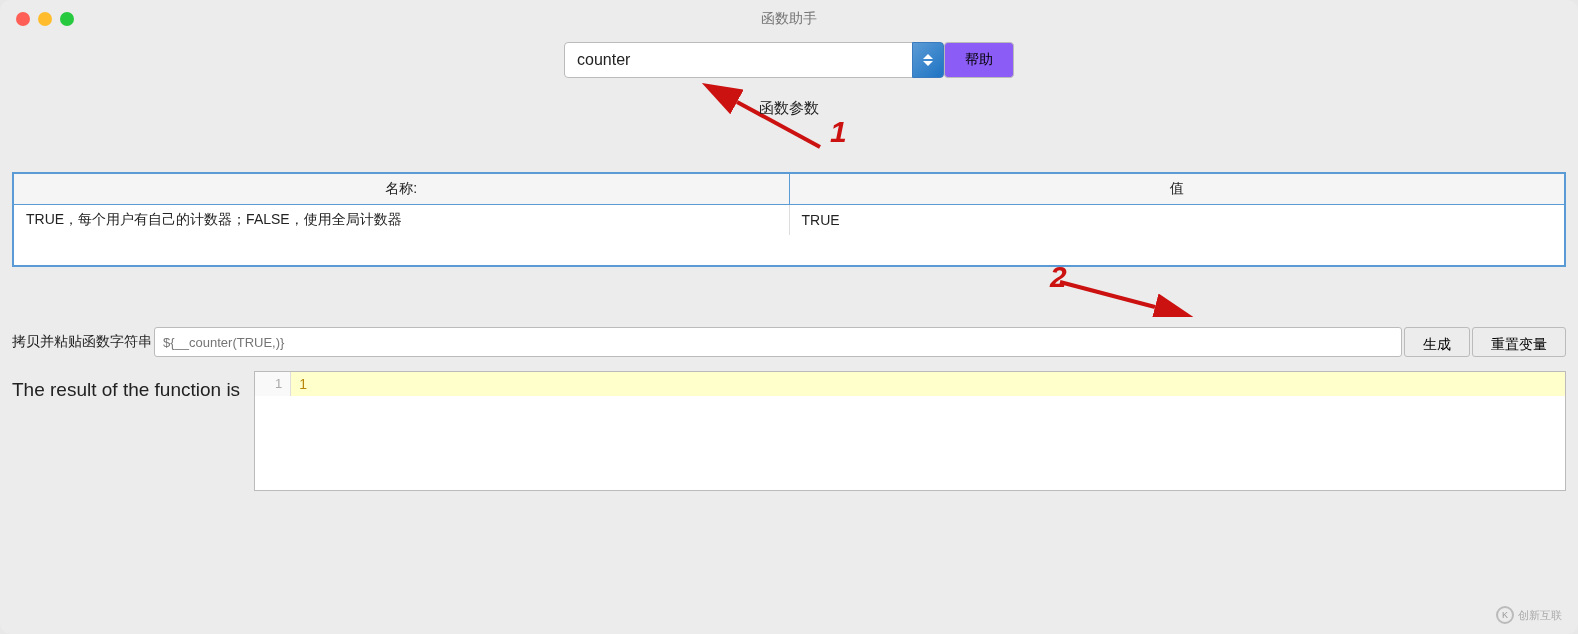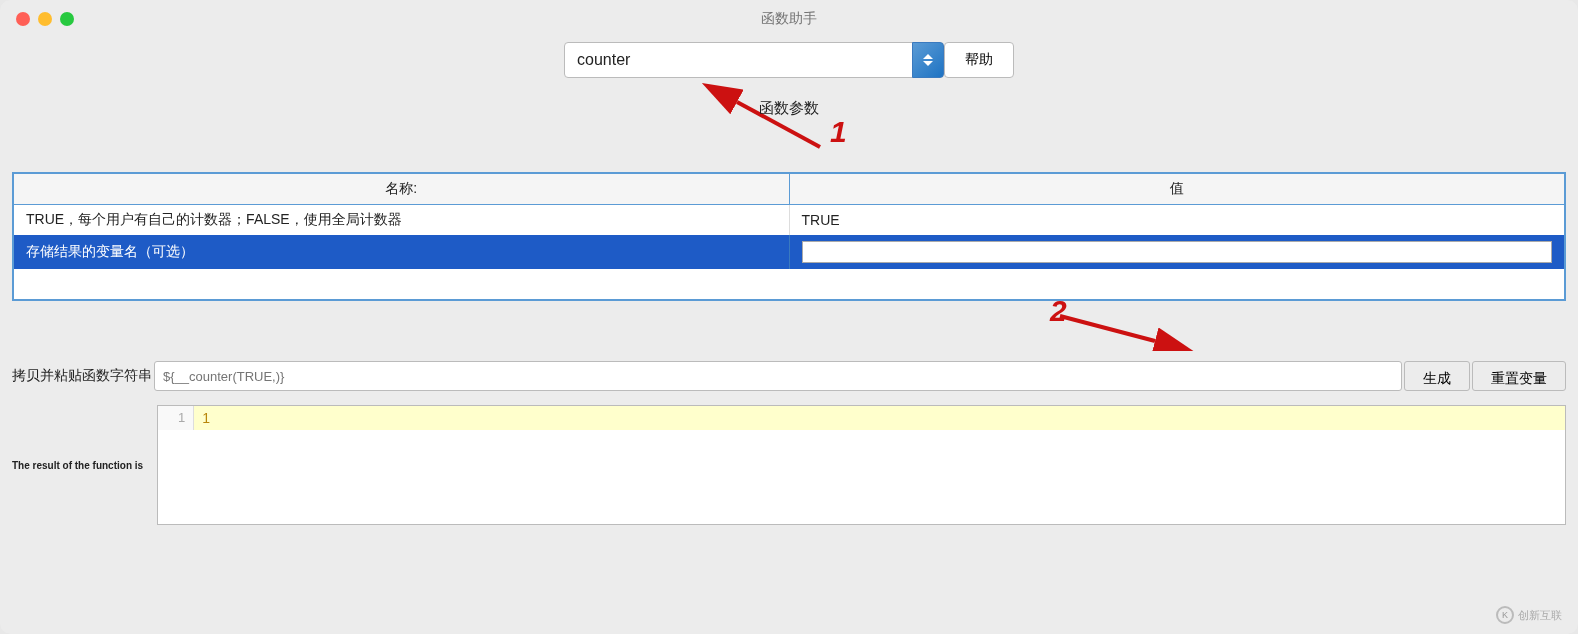--- a/index.html
+++ b/index.html
@@ -100,21 +100,21 @@
     }
     .spinner-arrow-up {
       border-bottom: 5px solid white;
     }
     .spinner-arrow-down {
       border-top: 5px solid white;
     }
     .help-btn {
       height: 36px;
       padding: 0 20px;
-      background: #ffffff;
+      background: #8b5cf6;
       border: 1px solid #bbb;
       border-radius: 4px;
       font-size: 14px;
       cursor: pointer;
     }
     
     .params-table-wrapper {
       margin: 0 12px;
       border: 2px solid #5b9bd5;
       background: #fff;
@@ -200,26 +200,25 @@
     }
     
     .result-section {
       display: flex;
       align-items: flex-start;
       padding: 8px 12px;
       gap: 14px;
       flex: 1;
     }
     .result-label {
-      font-size: 10px;
-      font-weight: bold;
+      font-size: 19px;
+      font-weight: normal;
       color: #222;
       white-space: nowrap;
       padding-top: 8px;
-      margin-top: 47px;
     }
     .result-editor {
       flex: 1;
       border: 1px solid #bbb;
       background: #fff;
       height: 120px;
       overflow: hidden;
       position: relative;
     }
     .result-line {
@@ -316,26 +315,20 @@
         <tr>
           <th class="col-name">名称:</th>
           <th class="col-value">值</th>
         </tr>
       </thead>
       <tbody>
         <tr class="row-1">
           <td>TRUE，每个用户有自己的计数器；FALSE，使用全局计数器</td>
           <td>TRUE</td>
         </tr>
-        <tr class="row-selected">
-          <td>存储结果的变量名（可选）</td>
-          <td>
-            <input class="param-value-input" type="text" value="" style="">
-          </td>
-        </tr>
         <tr class="row-empty">
           <td></td>
           <td></td>
         </tr>
       </tbody>
     </table>
   </div>
 
   <div style="position:relative; height:50px; flex-shrink:0;">
     <svg style="position:absolute;top:0;left:0;width:100%;height:100%;pointer-events:none;">

